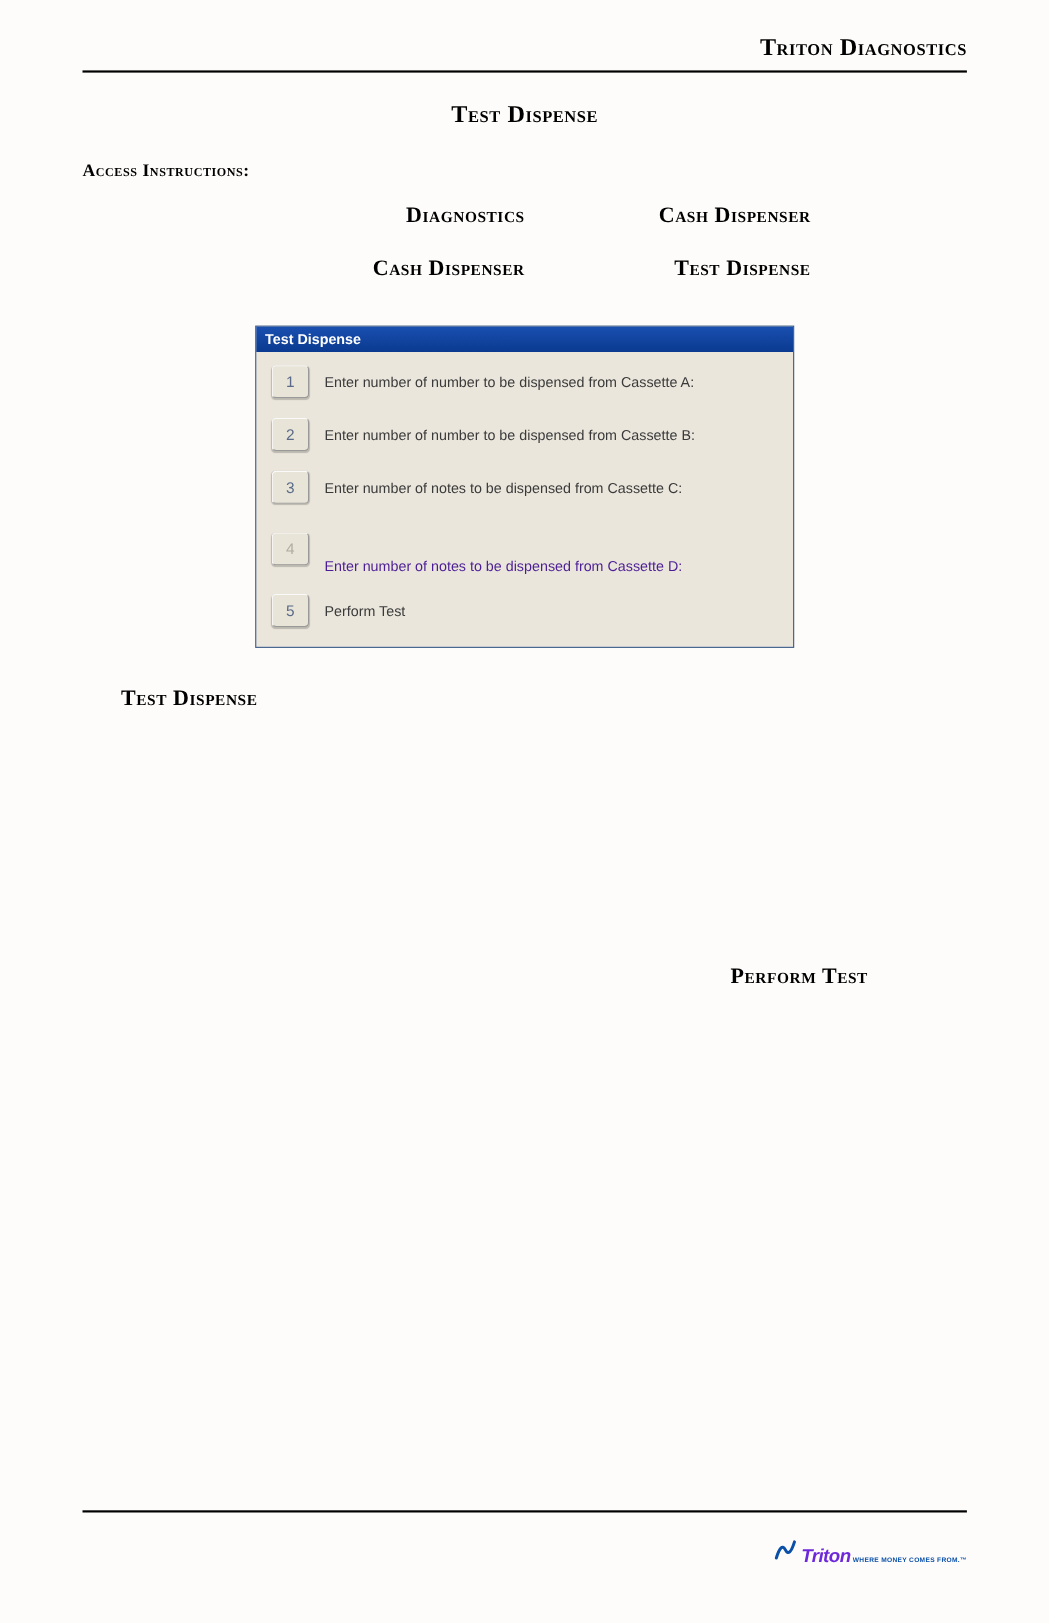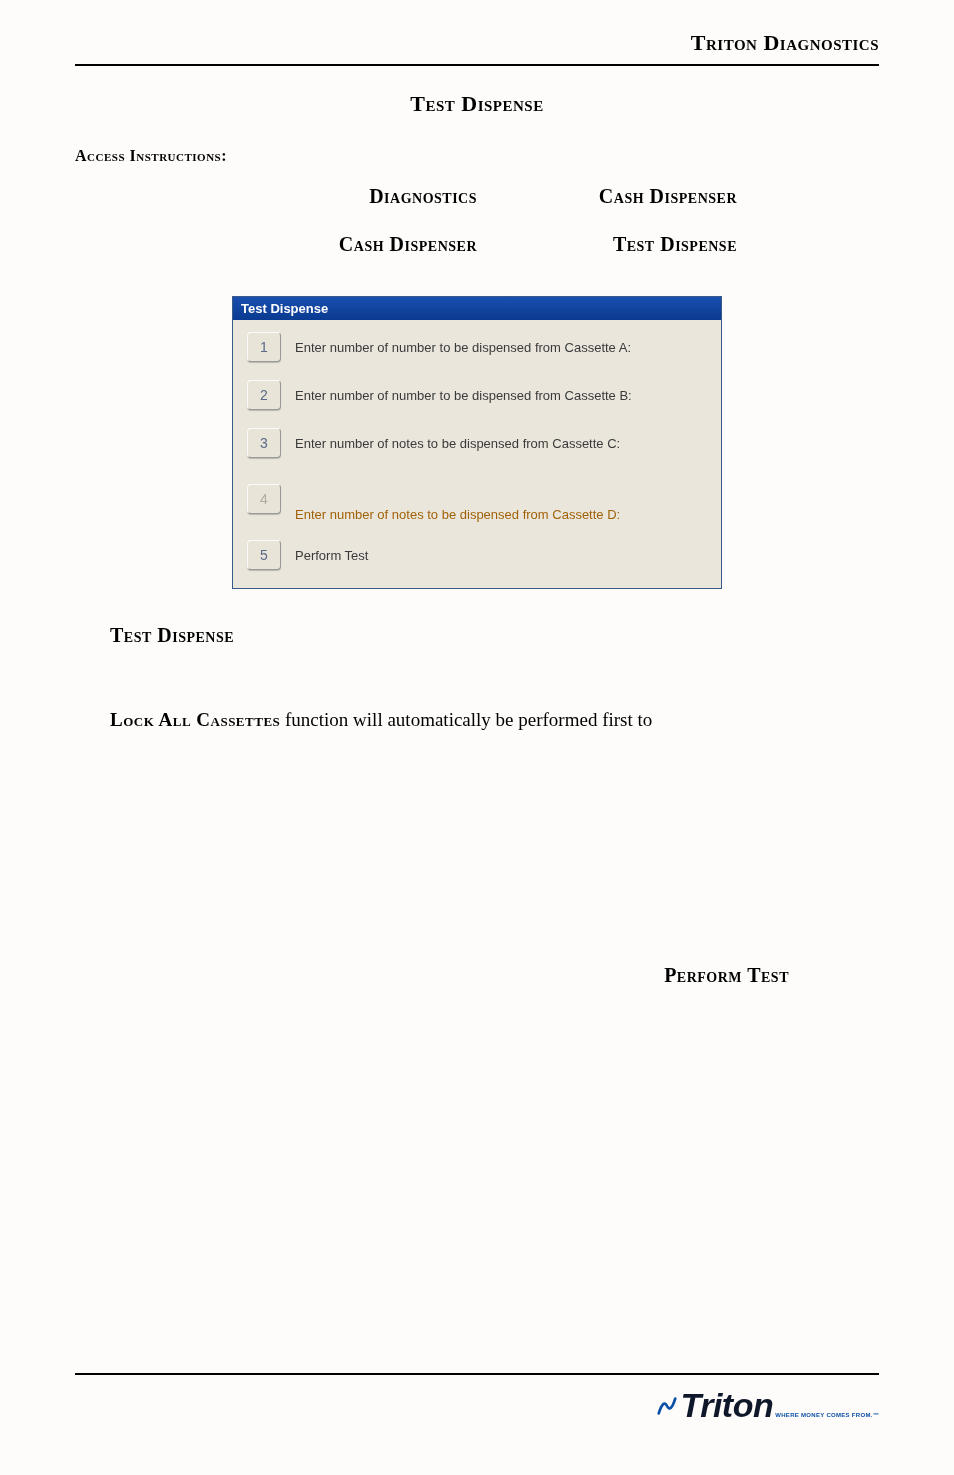--- a/index.html
+++ b/index.html
@@ -106,21 +106,21 @@
     }
     .dialog-button.disabled {
       color: #b0aca0;
     }
     .dialog-label {
       font-family: Tahoma, Arial, sans-serif;
       font-size: 13px;
       color: #3a3a3a;
     }
     .dialog-label.disabled {
-      color: #a16207;
+      color: #4c1d95;
       margin-top: 31px;
     }
     .desc-block {
       margin-top: 10px;
     }
     .desc-subhead {
       font-variant: small-caps;
       font-weight: bold;
       font-size: 20px;
       margin-left: 35px;
@@ -166,22 +166,22 @@
     .logo-icon {
       width: 22px;
       height: 22px;
       display: inline-block;
       margin-right: 3px;
     }
     .logo-text {
       font-family: Arial, sans-serif;
       font-weight: bold;
       font-style: italic;
-      font-size: 34px;
-      color: #0f172a;
+      font-size: 17px;
+      color: #6d28d9;
       letter-spacing: -0.5px;
     }
     .logo-tagline {
       font-family: Arial, sans-serif;
       font-size: 6px;
       color: #0a4fa8;
       font-weight: bold;
       letter-spacing: 0.3px;
       margin-left: 2px;
     }
@@ -228,23 +228,20 @@
       <div class="dialog-row">
         <div class="dialog-button">5</div>
         <div class="dialog-label">Perform Test</div>
       </div>
     </div>
   </div>
 </div>
 
 <div class="desc-block">
   <div class="desc-subhead">Test Dispense</div>
-  <div class="body-text">
-    <span class="smallcaps">Lock All Cassettes</span><span> function will automatically be performed first to</span>
-  </div>
   <div class="perform-test-line">Perform Test</div>
 </div>
 
 <hr class="footer-rule">
 
 <div class="footer-logo">
   <span class="logo-icon">
     <svg viewBox="0 0 24 24" width="22" height="22">
       <path d="M 3 20 Q 8 4 12 12 Q 16 20 21 4" stroke="#0a4fa8" stroke-width="3" fill="none" stroke-linecap="round"></path>
     </svg>

